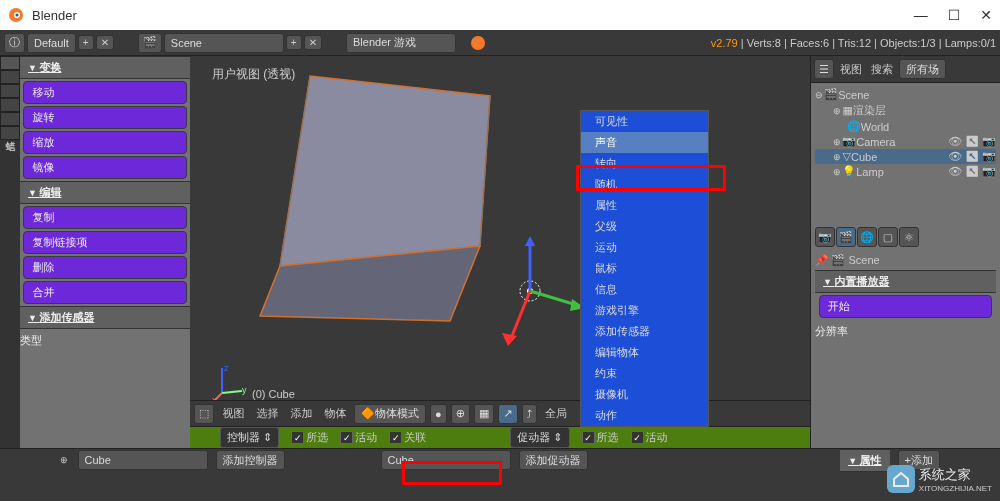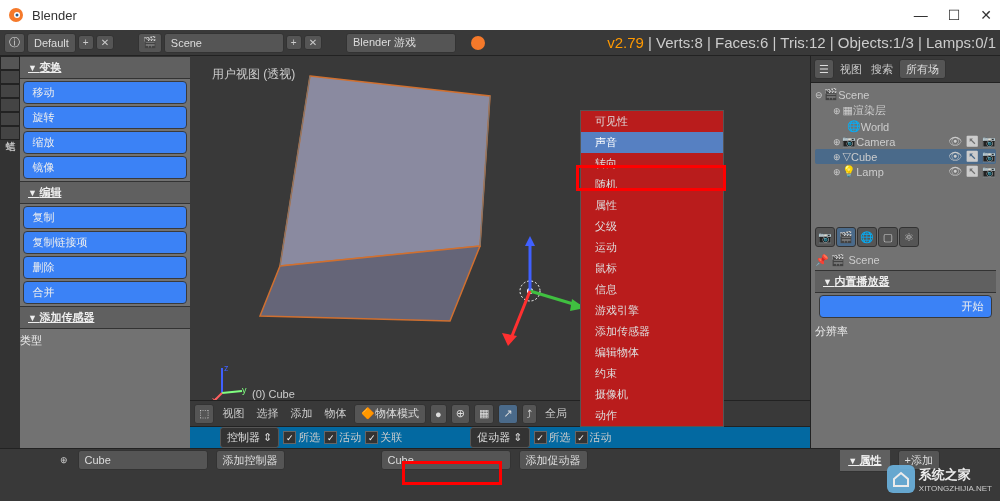--- a/index.html
+++ b/index.html
@@ -3,49 +3,49 @@
 <meta charset="utf-8">
 <style>
 * { margin: 0; padding: 0; box-sizing: border-box; font-family: sans-serif; }
 body { width: 1000px; height: 501px; background: #393939; color: #ccc; font-size: 11px; overflow: hidden; position: relative; }
 .titlebar { height: 30px; background: #fff; display: flex; align-items: center; padding: 0 8px; color: #333; font-size: 13px; }
 .titlebar-icon { width: 16px; height: 16px; margin-right: 8px; }
 .win-controls { margin-left: auto; display: flex; gap: 20px; font-size: 14px; }
 .topbar { height: 26px; background: #393939; display: flex; align-items: center; padding: 2px 4px; gap: 2px; border-bottom: 1px solid #222; }
 .btn { background: #555; border: 1px solid #333; border-radius: 3px; padding: 2px 6px; color: #ddd; font-size: 11px; display: inline-flex; align-items: center; height: 20px; }
 .btn-sm { padding: 1px 4px; }
-.stats { margin-left: auto; color: #ccc; font-size: 15px; }
+.stats { margin-left: auto; color: #ccc; font-size: 11px; }
 .stats .ver { color: #f90; }
 .main { display: flex; height: 392px; }
 .left-tabs { width: 20px; background: #333; display: flex; flex-direction: column; }
 .vtab { writing-mode: vertical-rl; padding: 6px 2px; border: 1px solid #222; background: #444; color: #ccc; font-size: 10px; text-align: center; }
 .vtab.active { background: #555; }
 .tool-panel { width: 170px; background: #727272; overflow: hidden; }
 .panel-header { background: #606060; padding: 3px 8px; color: #eee; font-weight: bold; border-top: 1px solid #333; border-bottom: 1px solid #333; text-decoration: underline; }
 .panel-header::before { content: "▼ "; font-size: 9px; }
-.tool-btn { display: block; width: 96%; margin: 2px auto; background: #3b82f6; border: 1px solid #3a3a3a; border-radius: 4px; padding: 3px 8px; color: #eee; font-size: 11px; text-align: left; }
+.tool-btn { display: block; width: 96%; margin: 2px auto; background: #6d28d9; border: 1px solid #3a3a3a; border-radius: 4px; padding: 3px 8px; color: #eee; font-size: 11px; text-align: left; }
 .viewport { flex: 1; background: #393939; position: relative; overflow: hidden; }
 .vp-label { position: absolute; top: 10px; left: 22px; color: #ccc; font-size: 12px; }
 .cube { position: absolute; left: 60px; top: 10px; width: 260px; height: 260px; }
 .axis-gizmo { position: absolute; bottom: 45px; left: 22px; }
 .obj-label { position: absolute; bottom: 48px; left: 62px; color: #ccc; }
 .header3d { position: absolute; bottom: 22px; left: 0; right: 0; height: 26px; background: #393939; border-top: 1px solid #222; display: flex; align-items: center; gap: 4px; padding: 0 4px; }
-.logic-bar { position: absolute; bottom: 0; left: 0; right: 0; height: 22px; background: #0369a1; display: flex; align-items: center; gap: 4px; padding: 0 30px; border-top: 1px solid #222; }
+.logic-bar { position: absolute; bottom: 0; left: 0; right: 0; height: 22px; background: #4d7c0f; display: flex; align-items: center; gap: 12px; padding: 0 30px; border-top: 1px solid #222; }
 .right-col { width: 190px; background: #393939; display: flex; flex-direction: column; border-left: 1px solid #222; }
 .outliner-hdr { display: flex; align-items: center; gap: 3px; padding: 3px; border-bottom: 1px solid #222; }
 .outliner { padding: 4px; font-size: 11px; background: #727272; flex: 0 0 140px; overflow: hidden; }
 .tree-row { display: flex; align-items: center; padding: 1px 0; }
 .tree-row.sel { background: #4a6a8a; border-radius: 2px; }
 .tree-indent { display: inline-block; }
 .tree-icons { margin-left: auto; display: flex; gap: 2px; }
 .props { padding: 4px; background: #727272; flex: 1; }
 .props-tabs { display: flex; gap: 1px; margin-bottom: 4px; }
 .props-tab { width: 20px; height: 20px; background: #555; border: 1px solid #333; border-radius: 3px; display: flex; align-items: center; justify-content: center; }
 .props-tab.active { background: #4a6a8a; }
-.context-menu { position: absolute; left: 580px; top: 110px; width: 144px; background: #b91c1c; border: 1px solid #555; z-index: 100; }
+.context-menu { position: absolute; left: 580px; top: 110px; width: 129px; background: #1d4ed8; border: 1px solid #555; z-index: 100; }
 .ctx-item { padding: 3px 14px; color: #ddd; font-size: 11px; }
 .ctx-item.sel { background: #5680c2; color: #fff; }
 .highlight-red { border: 3px solid #ff0000; position: absolute; z-index: 101; }
 .hl1 { left: 576px; top: 165px; width: 150px; height: 26px; }
 .hl2 { left: 402px; bottom: 16px; width: 100px; height: 24px; }
 .checkbox { display: inline-flex; align-items: center; gap: 2px; }
 .chk { width: 13px; height: 13px; background: #333; border: 1px solid #666; display: inline-flex; align-items: center; justify-content: center; font-size: 9px; color: #fff; }
 .watermark { position: absolute; right: 8px; bottom: 8px; color: #fff; font-size: 13px; opacity: 0.9; display: flex; align-items: center; gap: 4px; z-index: 200; }
 .watermark-icon { width: 28px; height: 28px; background: #6bb3e0; border-radius: 6px; display: flex; align-items: center; justify-content: center; }
 .dropdown { background: #333; border: 1px solid #555; border-radius: 3px; padding: 2px 6px; font-size: 11px; color: #ddd; }
@@ -208,21 +208,21 @@
     <div class="props">
       <div class="props-tabs">
         <span class="props-tab">📷</span>
         <span class="props-tab active">🎬</span>
         <span class="props-tab">🌐</span>
         <span class="props-tab">▢</span>
         <span class="props-tab">⚛</span>
       </div>
       <div style="padding:3px 0">📌 🎬 <span>Scene</span></div>
       <div class="panel-header">内置播放器</div>
-      <button class="tool-btn" style="text-align:right">开始</button>
+      <button class="tool-btn" style="text-align:left">开始</button>
       <div style="padding:4px 0;color:#eee">分辨率</div>
     </div>
   </div>
 </div>
 
 <div style="height:23px;background:#393939;display:flex;align-items:center;padding:0 60px;gap:8px;border-top:1px solid #222">
   <span class="expand-icon">⊕</span>
   <span class="btn" style="width:130px">Cube</span>
   <span class="btn">添加控制器</span>
   <span style="width:80px"></span>
@@ -253,16 +253,16 @@
 <div class="highlight-red hl1"></div>
 <div class="highlight-red hl2"></div>
 
 <div class="watermark">
   <div class="watermark-icon">
     <svg width="20" height="20" viewBox="0 0 20 20">
         <path d="M3 10 L10 4 L17 10 L17 17 L3 17 Z" fill="none" stroke="#fff" stroke-width="2"></path>
       </svg>
   </div>
   <div>
-    <div style="font-weight:bold">系统之家</div>
+    <div style="font-weight:normal">系统之家</div>
     <div style="font-size:8px;opacity:0.8">XITONGZHIJIA.NET</div>
   </div>
 </div>
 
 </body></html>

